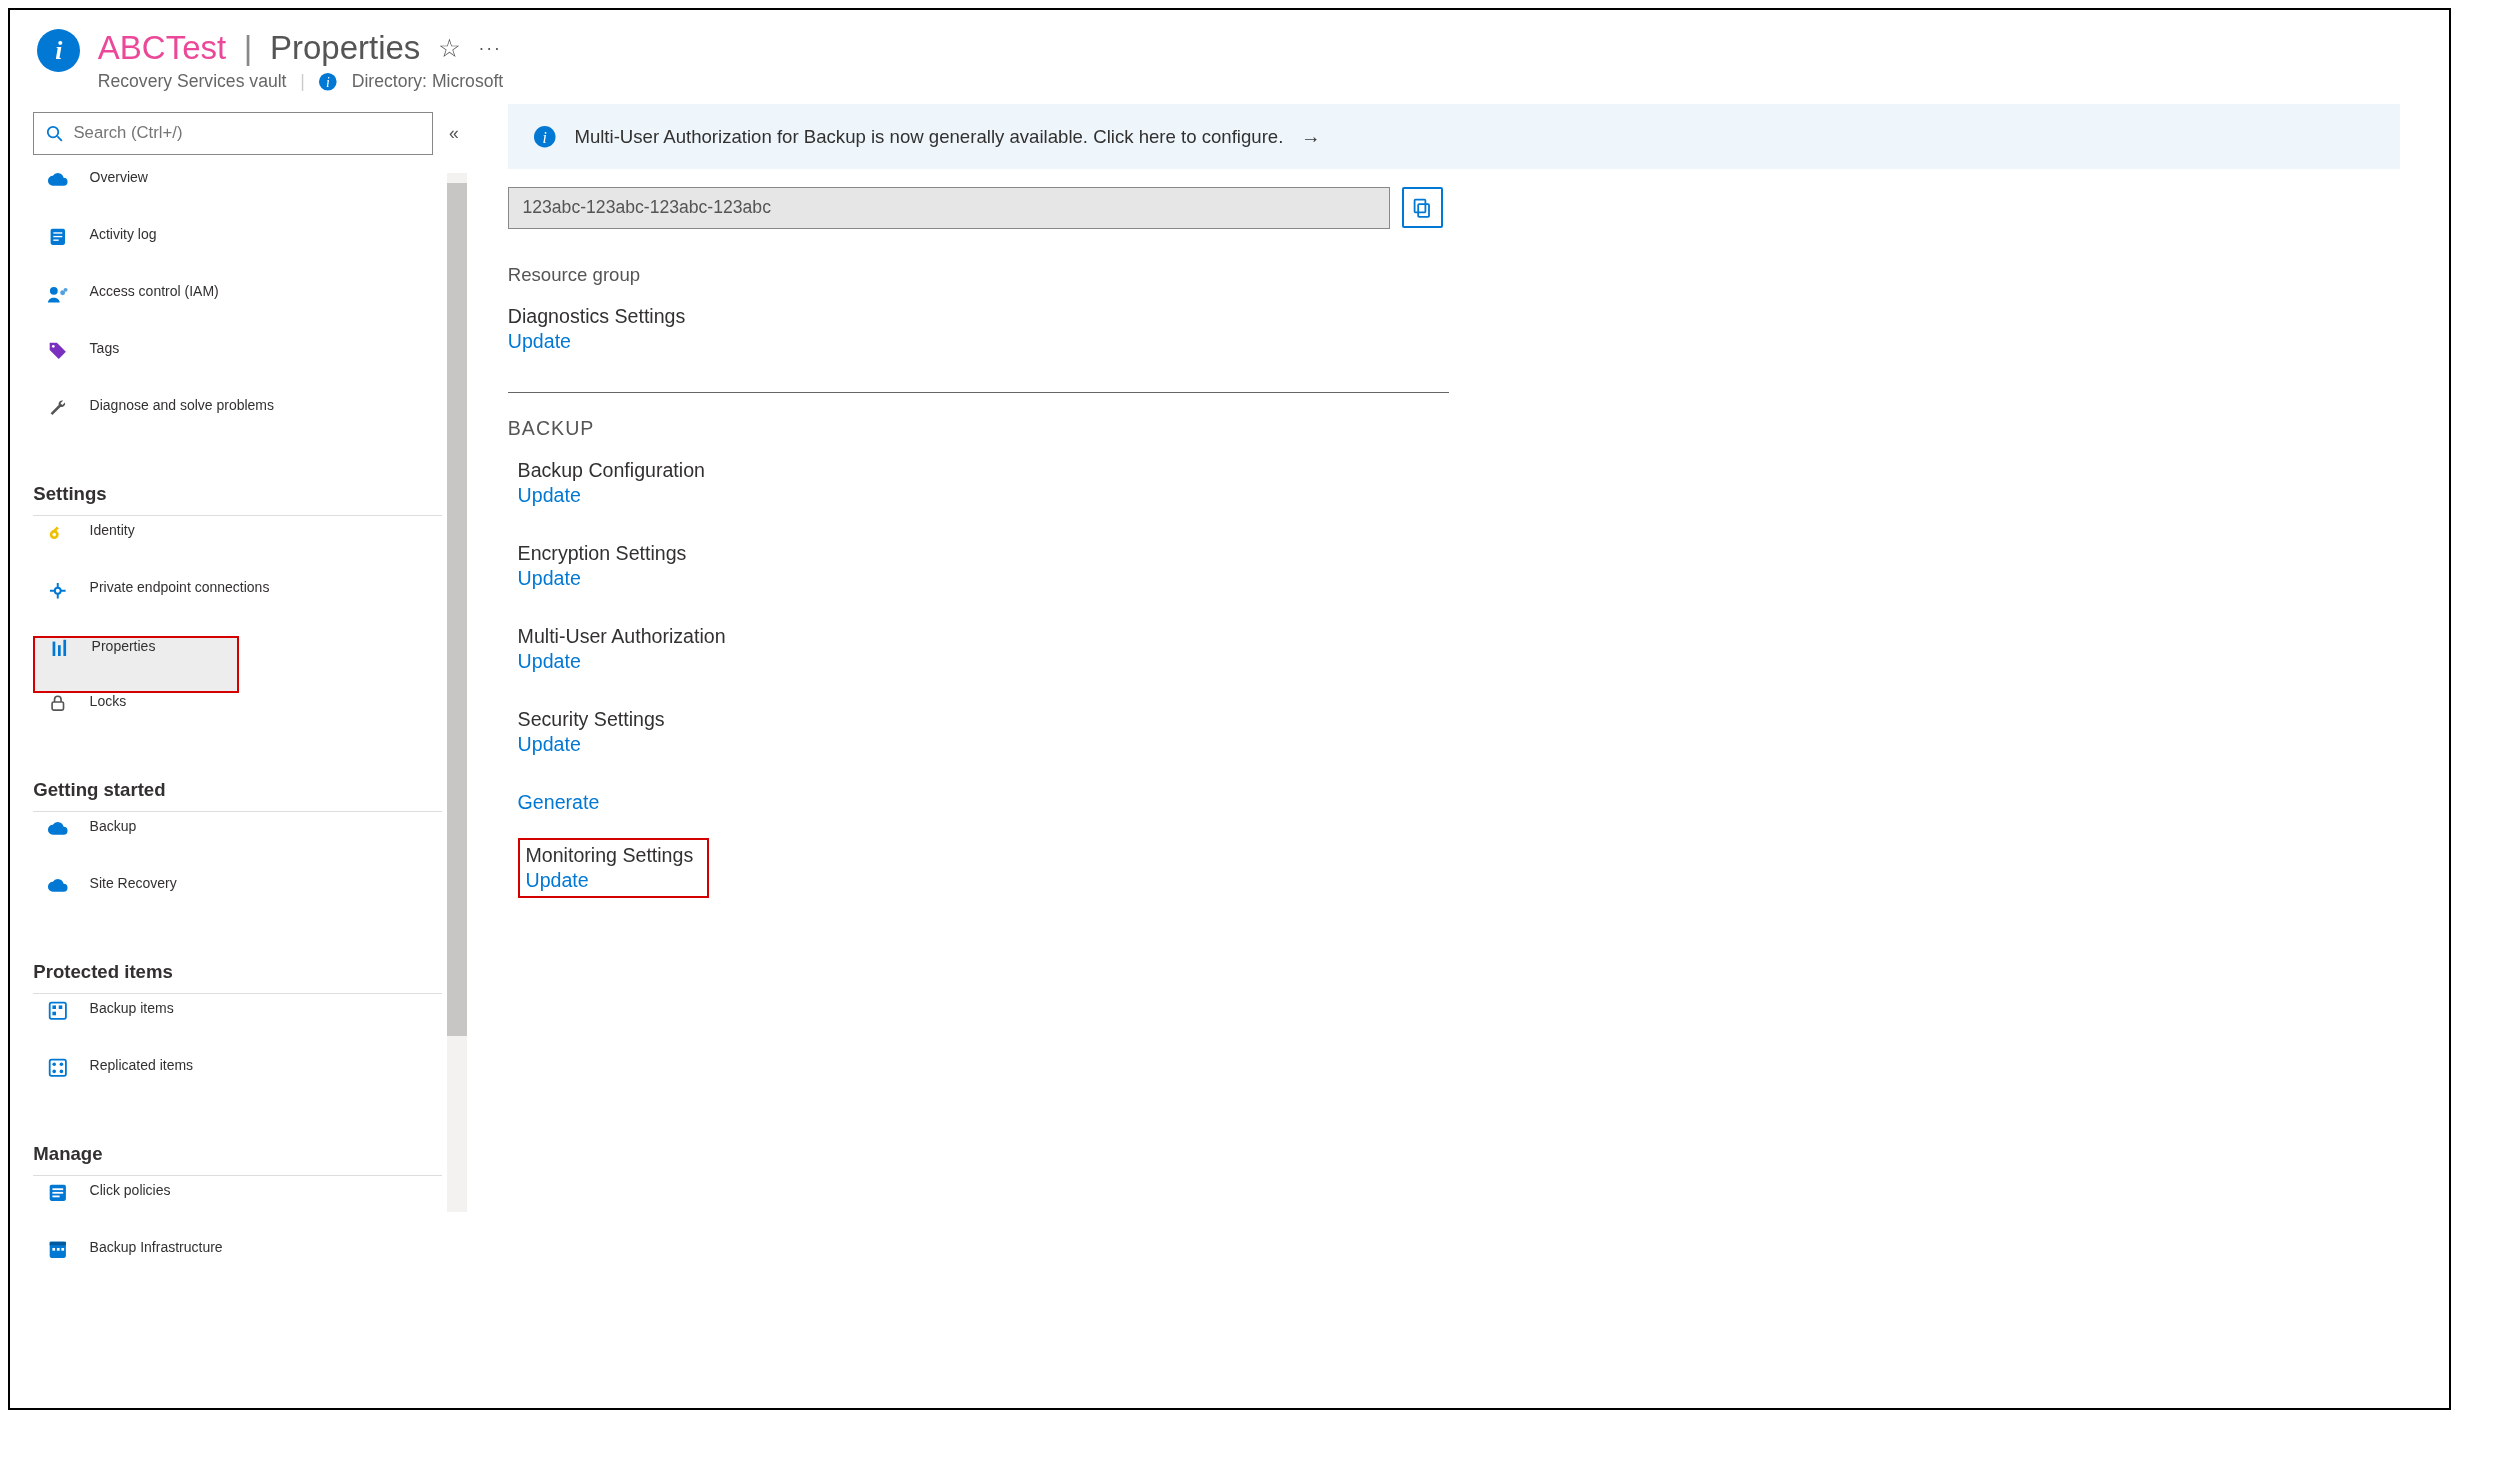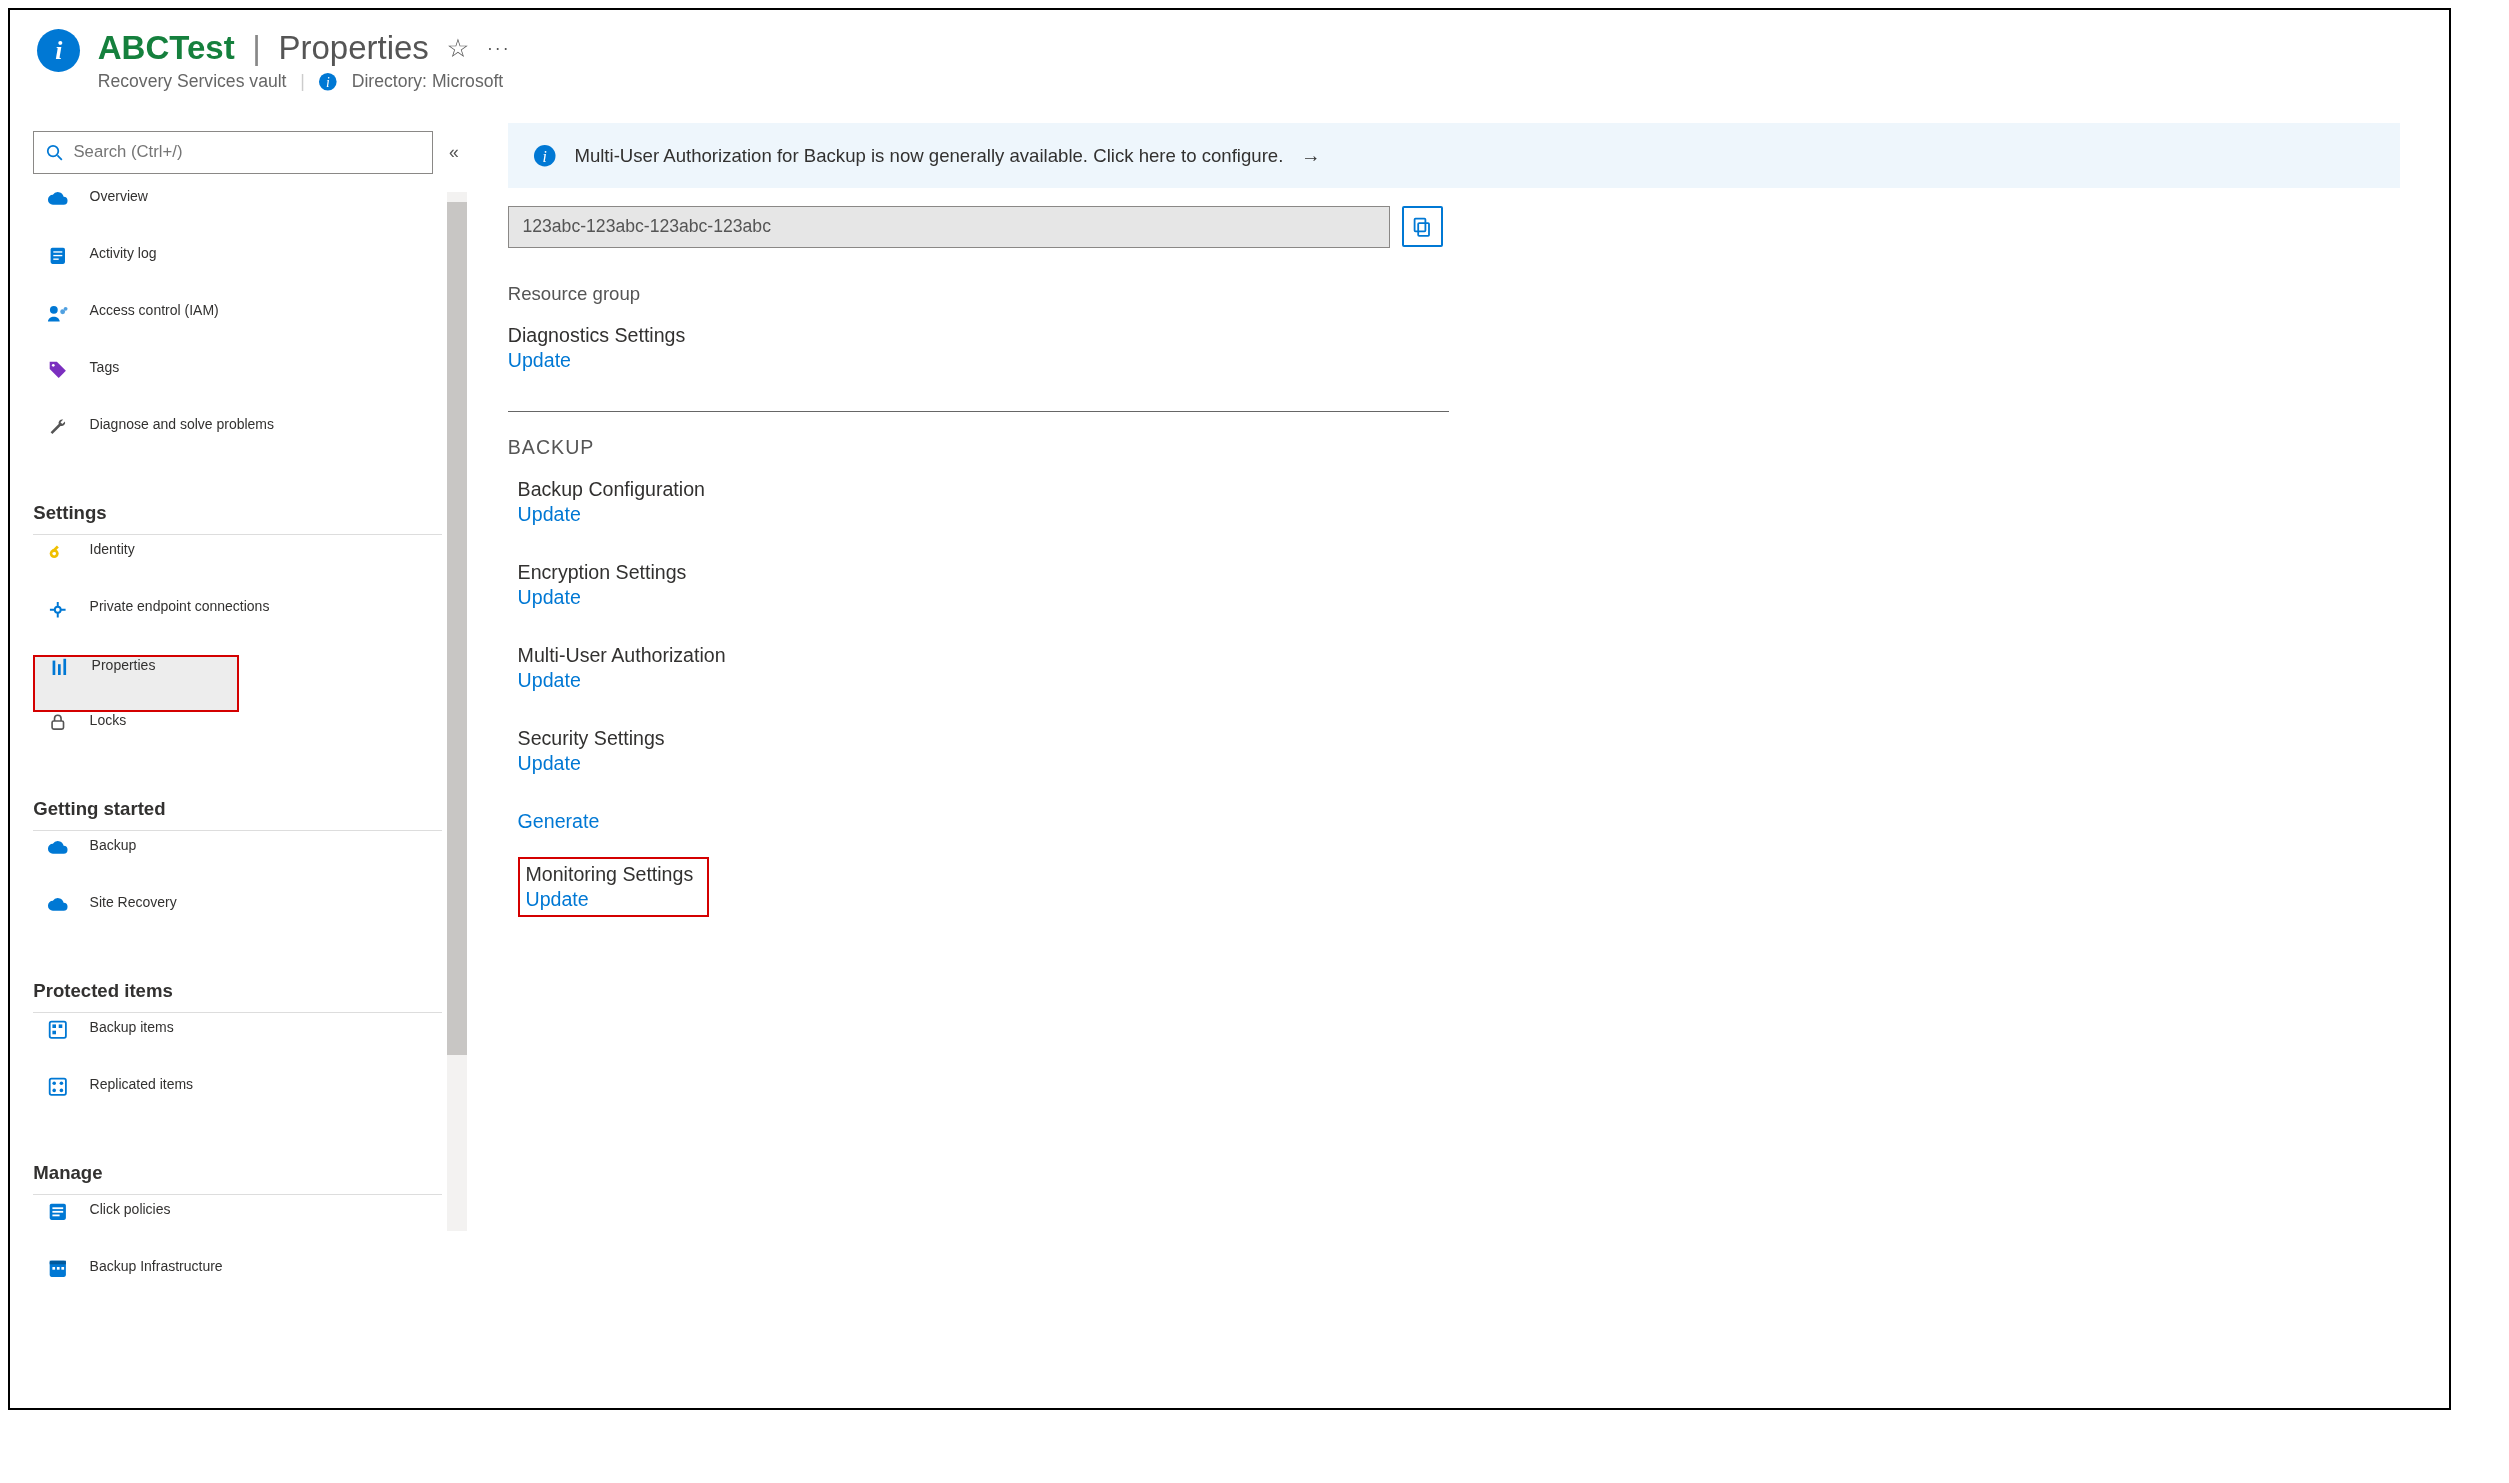--- a/index.html
+++ b/index.html
@@ -31,34 +31,33 @@
     width: 43px; height: 43px;
     background: #0078d4;
     border-radius: 50%;
     display:flex; align-items:center; justify-content:center;
     color:#fff; font-size:25.5px; font-weight:bold;
     margin-right: 17.6px;
     font-style: italic;
     font-family: Georgia, serif;
   }
   .header-title-row { display:flex; align-items:center; gap:17.6px; }
-  .header-title { font-size: 33px; font-weight: 700; color:#15803d; }
+  .header-title { font-size: 33px; font-weight: 400; color:#ec4899; }
   .header-sep { font-size: 33px; color:#888; font-weight:300; }
   .header-page { font-size: 33px; color:#555; font-weight: 400; }
   .header-star { font-size: 25.5px; color:#555; cursor:pointer; }
   .header-more { font-size: 17.6px; color:#555; cursor:pointer; letter-spacing:2px; }
   .header-sub { display:flex; align-items:center; gap: 13.7px; margin-top:3.9px; }
   .header-sub-text { font-size:17.6px; color:#666; }
   .header-sub-sep { color:#ccc; font-size:17.6px; }
   .header-sub-info-icon { color:#0078d4; font-size:15.7px; }
   
   .body {
     display:flex;
     height: calc(100% - 108px);
-    margin-top: 19px;
   }
   .sidebar {
     width: 461px;
     flex-shrink:0;
     padding: 7.8px 0 0 23.5px;
     position:relative;
   }
   .search-row { display:flex; align-items:center; gap:15.7px; margin-bottom:13.7px; }
   .search-box {
     display:flex; align-items:center;

